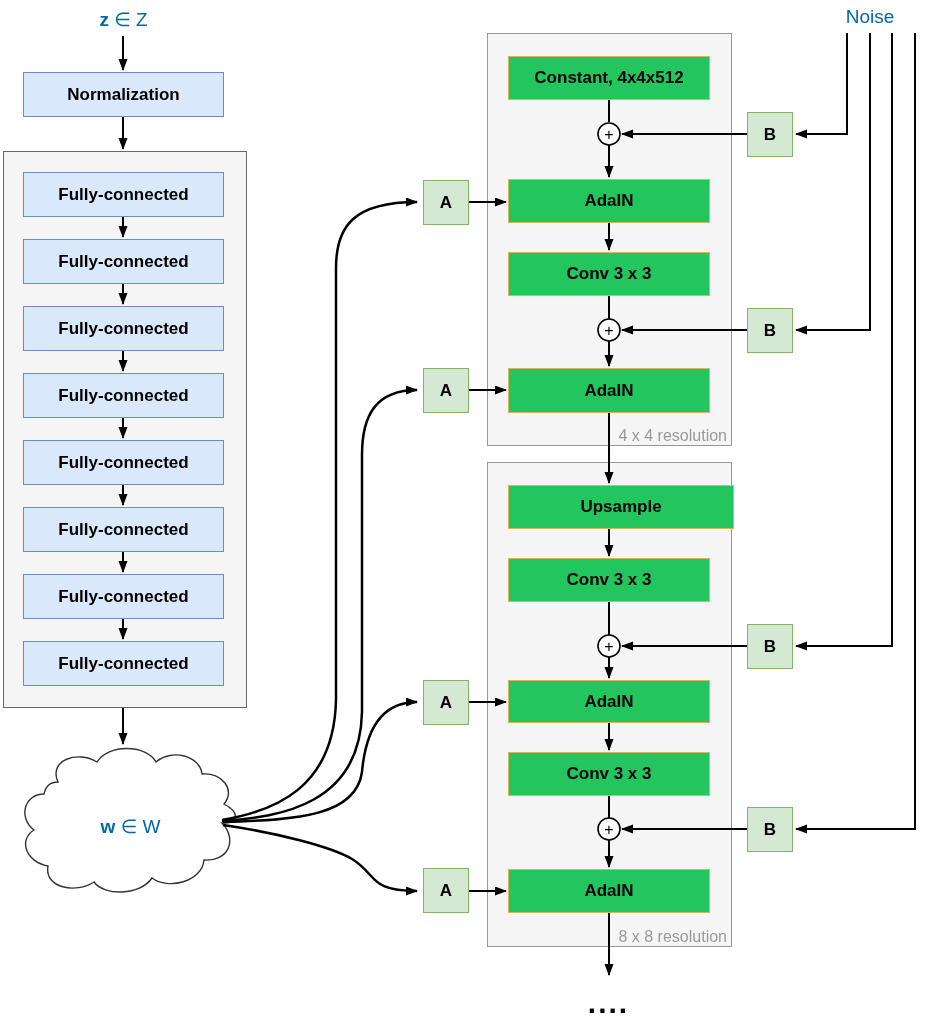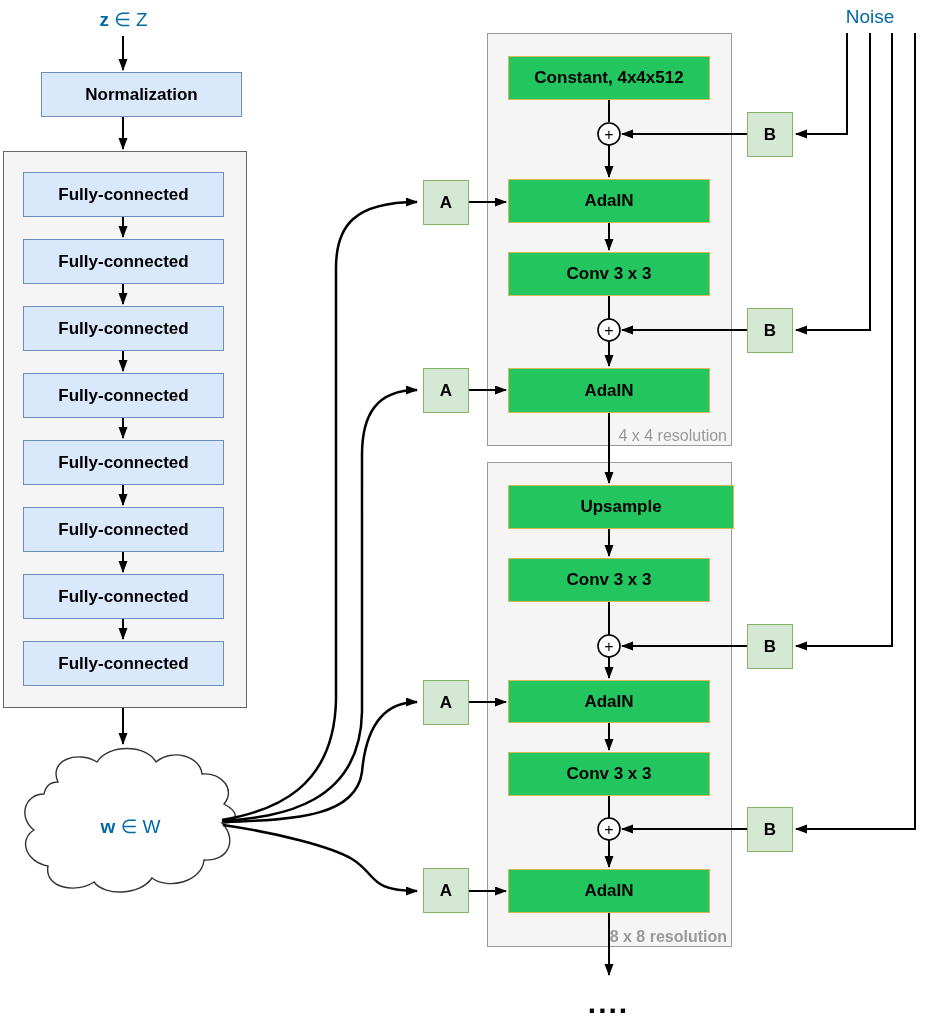--- a/index.html
+++ b/index.html
@@ -128,21 +128,21 @@
     <g>
       <circle cx="609" cy="829" r="11" fill="#fff" stroke="#000" stroke-width="1.6"></circle>
       <text x="609" y="834.5" text-anchor="middle" font-size="16" font-family="Liberation Sans, sans-serif">+</text>
     </g>
   </svg>
 
   <div class="textlabel" style="left:61px;top:8px;width:125px;">
     <span class="b">z</span><span> ∈ Z</span>
   </div>
 
-  <div class="box blue" style="left:41px;top:72px;width:201px;height:45px;">Normalization</div>
+  <div class="box blue" style="left:23px;top:72px;width:201px;height:45px;">Normalization</div>
 
   <div class="box blue" style="left:23px;top:172px;width:201px;height:45px;">Fully-connected</div>
   <div class="box blue" style="left:23px;top:239px;width:201px;height:45px;">Fully-connected</div>
   <div class="box blue" style="left:23px;top:306px;width:201px;height:45px;">Fully-connected</div>
   <div class="box blue" style="left:23px;top:373px;width:201px;height:45px;">Fully-connected</div>
   <div class="box blue" style="left:23px;top:440px;width:201px;height:45px;">Fully-connected</div>
   <div class="box blue" style="left:23px;top:507px;width:201px;height:45px;">Fully-connected</div>
   <div class="box blue" style="left:23px;top:574px;width:201px;height:45px;">Fully-connected</div>
   <div class="box blue" style="left:23px;top:641px;width:201px;height:45px;">Fully-connected</div>
 
@@ -156,21 +156,21 @@
   <div class="box yellow" style="left:508px;top:179px;width:202px;height:44px;">AdaIN</div>
   <div class="box yellow" style="left:508px;top:252px;width:202px;height:44px;">Conv 3 x 3</div>
   <div class="box yellow" style="left:508px;top:368px;width:202px;height:45px;">AdaIN</div>
   <div class="reslabel" style="left:543px;top:427px;width:184px;">4 x 4 resolution</div>
 
   <div class="box yellow" style="left:508px;top:485px;width:226px;height:44px;">Upsample</div>
   <div class="box yellow" style="left:508px;top:558px;width:202px;height:44px;">Conv 3 x 3</div>
   <div class="box yellow" style="left:508px;top:680px;width:202px;height:43px;">AdaIN</div>
   <div class="box yellow" style="left:508px;top:752px;width:202px;height:44px;">Conv 3 x 3</div>
   <div class="box yellow" style="left:508px;top:869px;width:202px;height:44px;">AdaIN</div>
-  <div class="reslabel" style="left:543px;top:928px;width:184px;font-weight:bold;">8 x 8 resolution</div>
+  <div class="reslabel" style="left:543px;top:928px;width:184px;">8 x 8 resolution</div>
 
   <div class="box green" style="left:423px;top:180px;width:46px;height:45px;">A</div>
   <div class="box green" style="left:423px;top:368px;width:46px;height:45px;">A</div>
   <div class="box green" style="left:423px;top:680px;width:46px;height:45px;">A</div>
   <div class="box green" style="left:423px;top:868px;width:46px;height:45px;">A</div>
 
   <div class="box green" style="left:747px;top:112px;width:46px;height:45px;">B</div>
   <div class="box green" style="left:747px;top:308px;width:46px;height:45px;">B</div>
   <div class="box green" style="left:747px;top:624px;width:46px;height:45px;">B</div>
   <div class="box green" style="left:747px;top:807px;width:46px;height:45px;">B</div>

